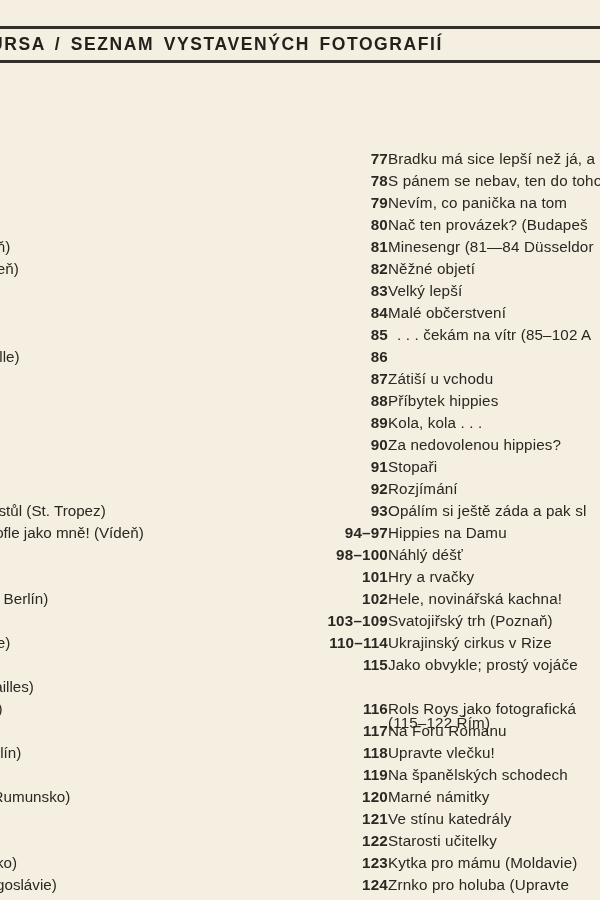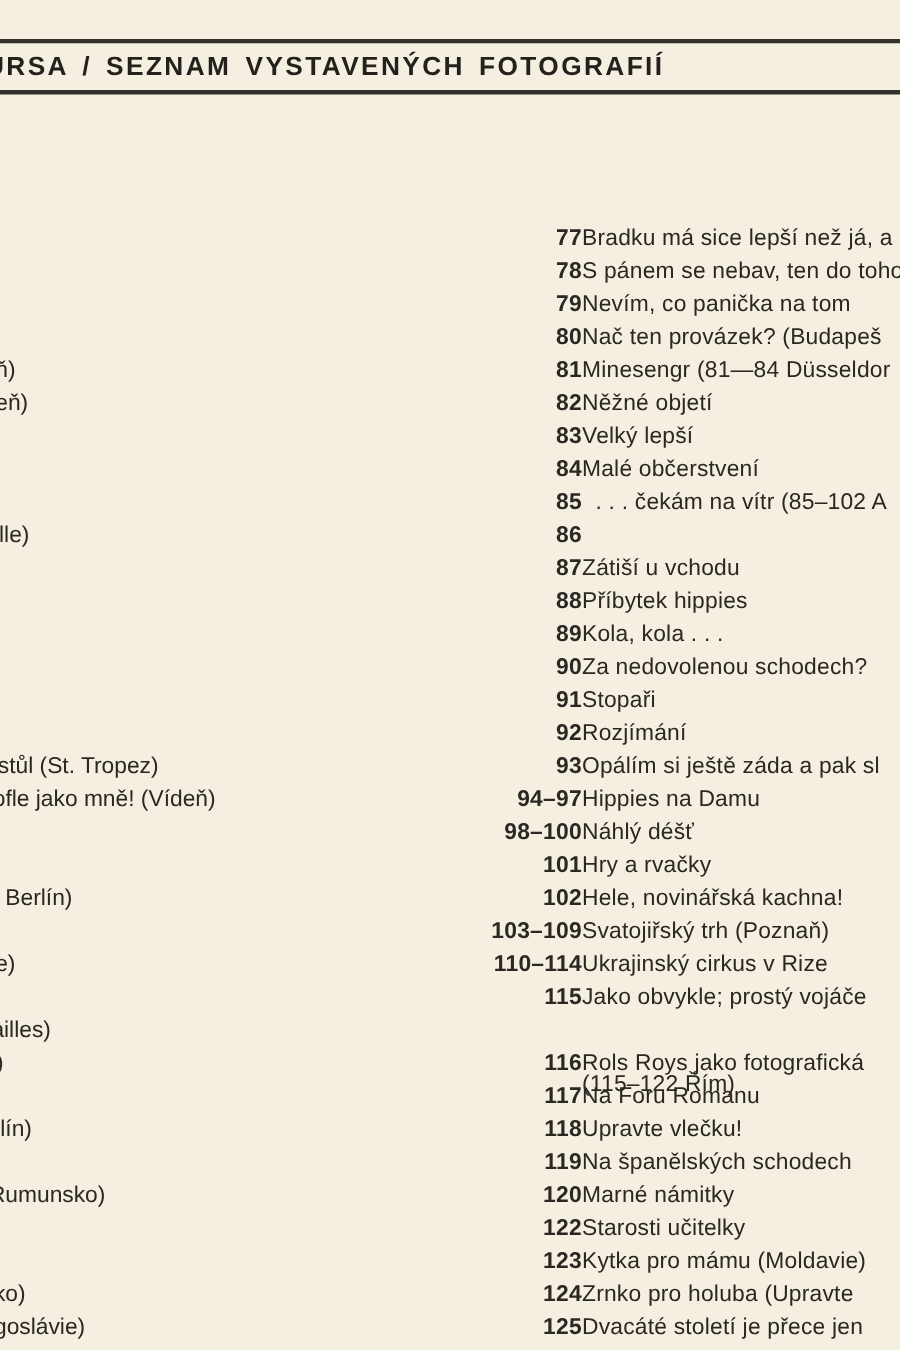--- a/index.html
+++ b/index.html
@@ -217,21 +217,21 @@
         <div class="rrow">
           <span class="num">88</span>
           <span class="title">Příbytek hippies</span>
         </div>
         <div class="rrow">
           <span class="num">89</span>
           <span class="title">Kola, kola . . .</span>
         </div>
         <div class="rrow">
           <span class="num">90</span>
-          <span class="title">Za nedovolenou schodech?</span>
+          <span class="title">Za nedovolenou hippies?</span>
         </div>
         <div class="rrow">
           <span class="num">91</span>
           <span class="title">Stopaři</span>
         </div>
         <div class="rrow">
           <span class="num">92</span>
           <span class="title">Rozjímání</span>
         </div>
         <div class="rrow">
@@ -284,20 +284,24 @@
         </div>
         <div class="rrow">
           <span class="num">119</span>
           <span class="title">Na španělských schodech</span>
         </div>
         <div class="rrow">
           <span class="num">120</span>
           <span class="title">Marné námitky</span>
         </div>
         <div class="rrow">
+          <span class="num">121</span>
+          <span class="title">Ve stínu katedrály</span>
+        </div>
+        <div class="rrow">
           <span class="num">122</span>
           <span class="title">Starosti učitelky</span>
         </div>
         <div class="rrow">
           <span class="num">123</span>
           <span class="title">Kytka pro mámu (Moldavie)</span>
         </div>
         <div class="rrow">
           <span class="num">124</span>
           <span class="title">Zrnko pro holuba (Upravte</span>

